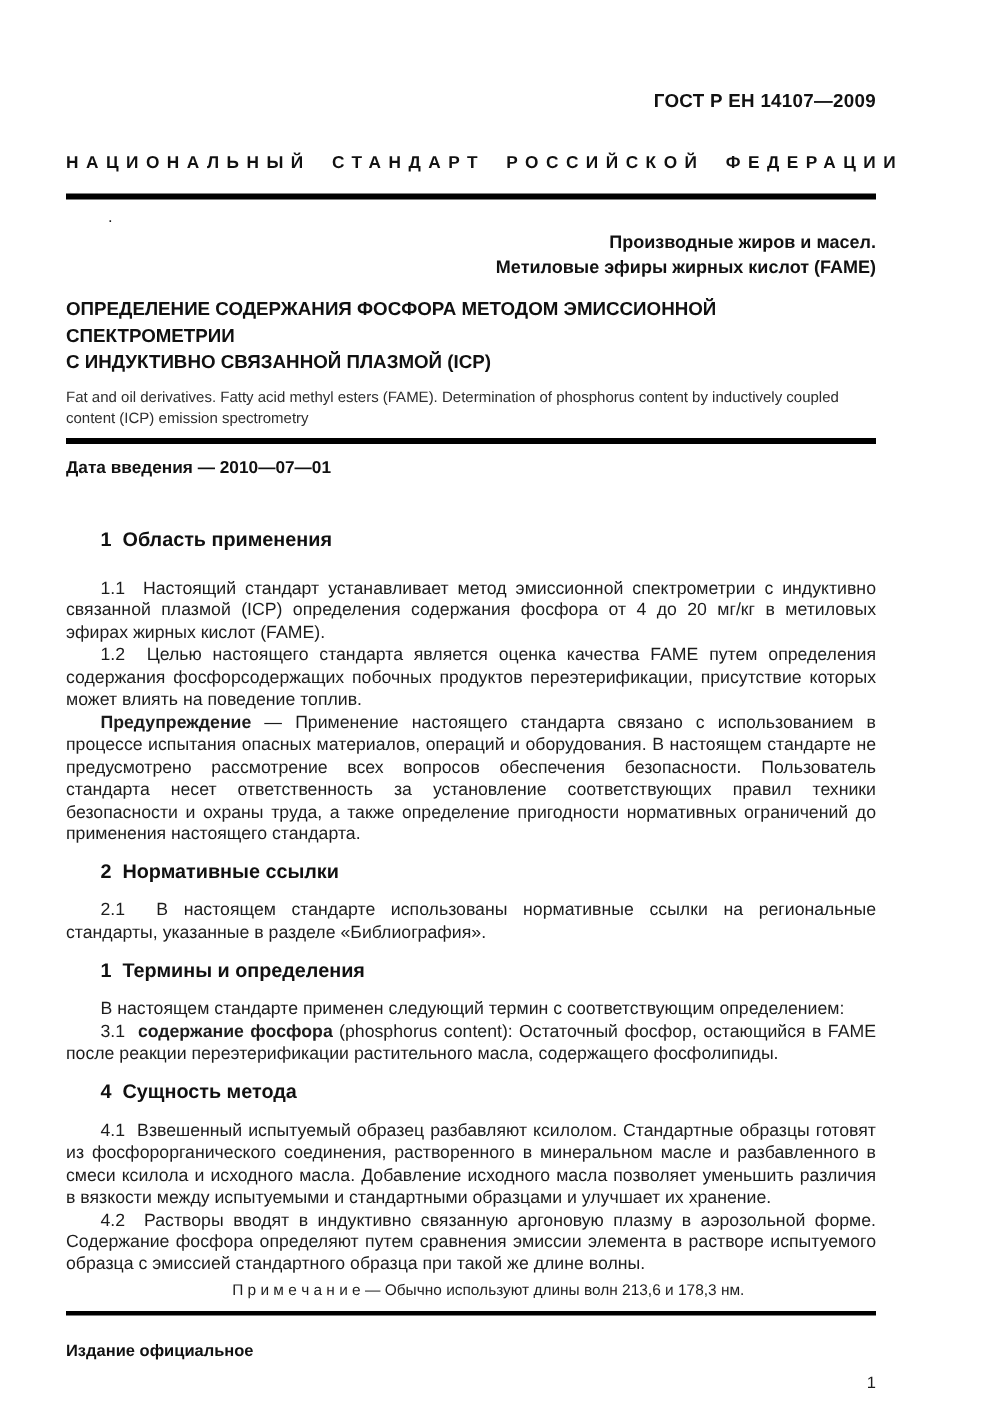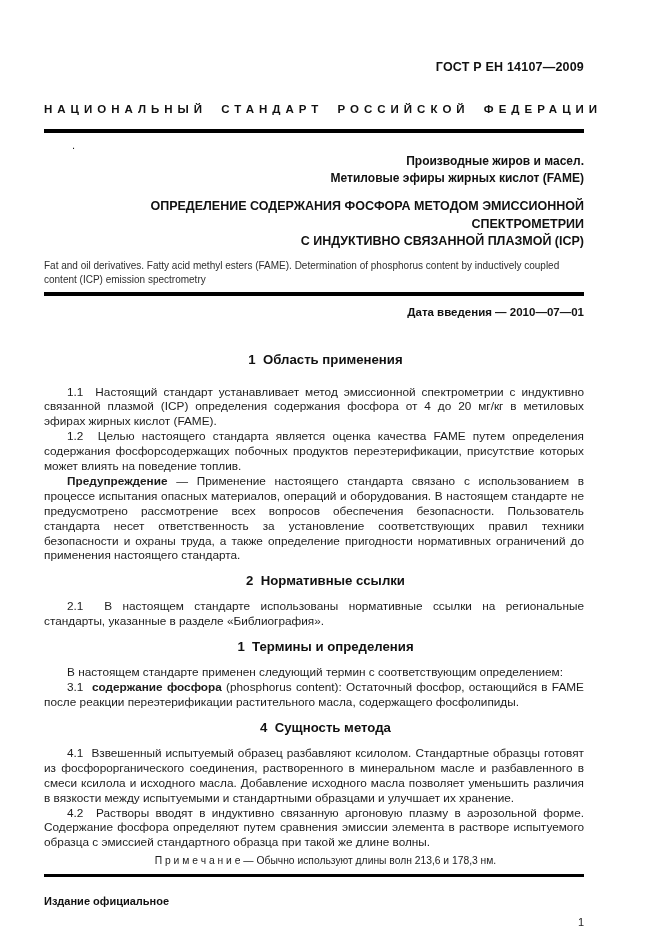--- a/index.html
+++ b/index.html
@@ -49,48 +49,46 @@
     font-size: 12px;
     font-weight: bold;
     text-align: right;
     line-height: 17px;
     color: #111;
   }
   .main-title {
     margin-top: 11px;
     font-size: 12.5px;
     font-weight: bold;
-    text-align: right;
+    text-align: left;
     line-height: 17.5px;
     color: #111;
   }
   .title-en {
     margin-top: 8px;
     font-size: 10px;
     line-height: 14.5px;
     color: #2e2e2e;
   }
   .title-en div { white-space: nowrap; }
   .date {
     margin-top: 9px;
     font-size: 11.5px;
     font-weight: bold;
-    text-align: right;
     line-height: 14px;
     color: #111;
   }
   h2.sec {
     font-size: 13.2px;
     font-weight: bold;
     color: #111;
     margin: 0;
     padding-left: 23px;
     line-height: 17px;
     white-space: pre;
-    text-align: center;
   }
   h2.sec-1 { margin-top: 32px; margin-bottom: 17px; }
   h2.sec-n { margin-top: 9px; margin-bottom: 10px; }
   p.body {
     margin: 0;
     font-size: 11.8px;
     line-height: 14.9px;
     text-align: justify;
     text-indent: 23px;
     color: #1c1c1c;

